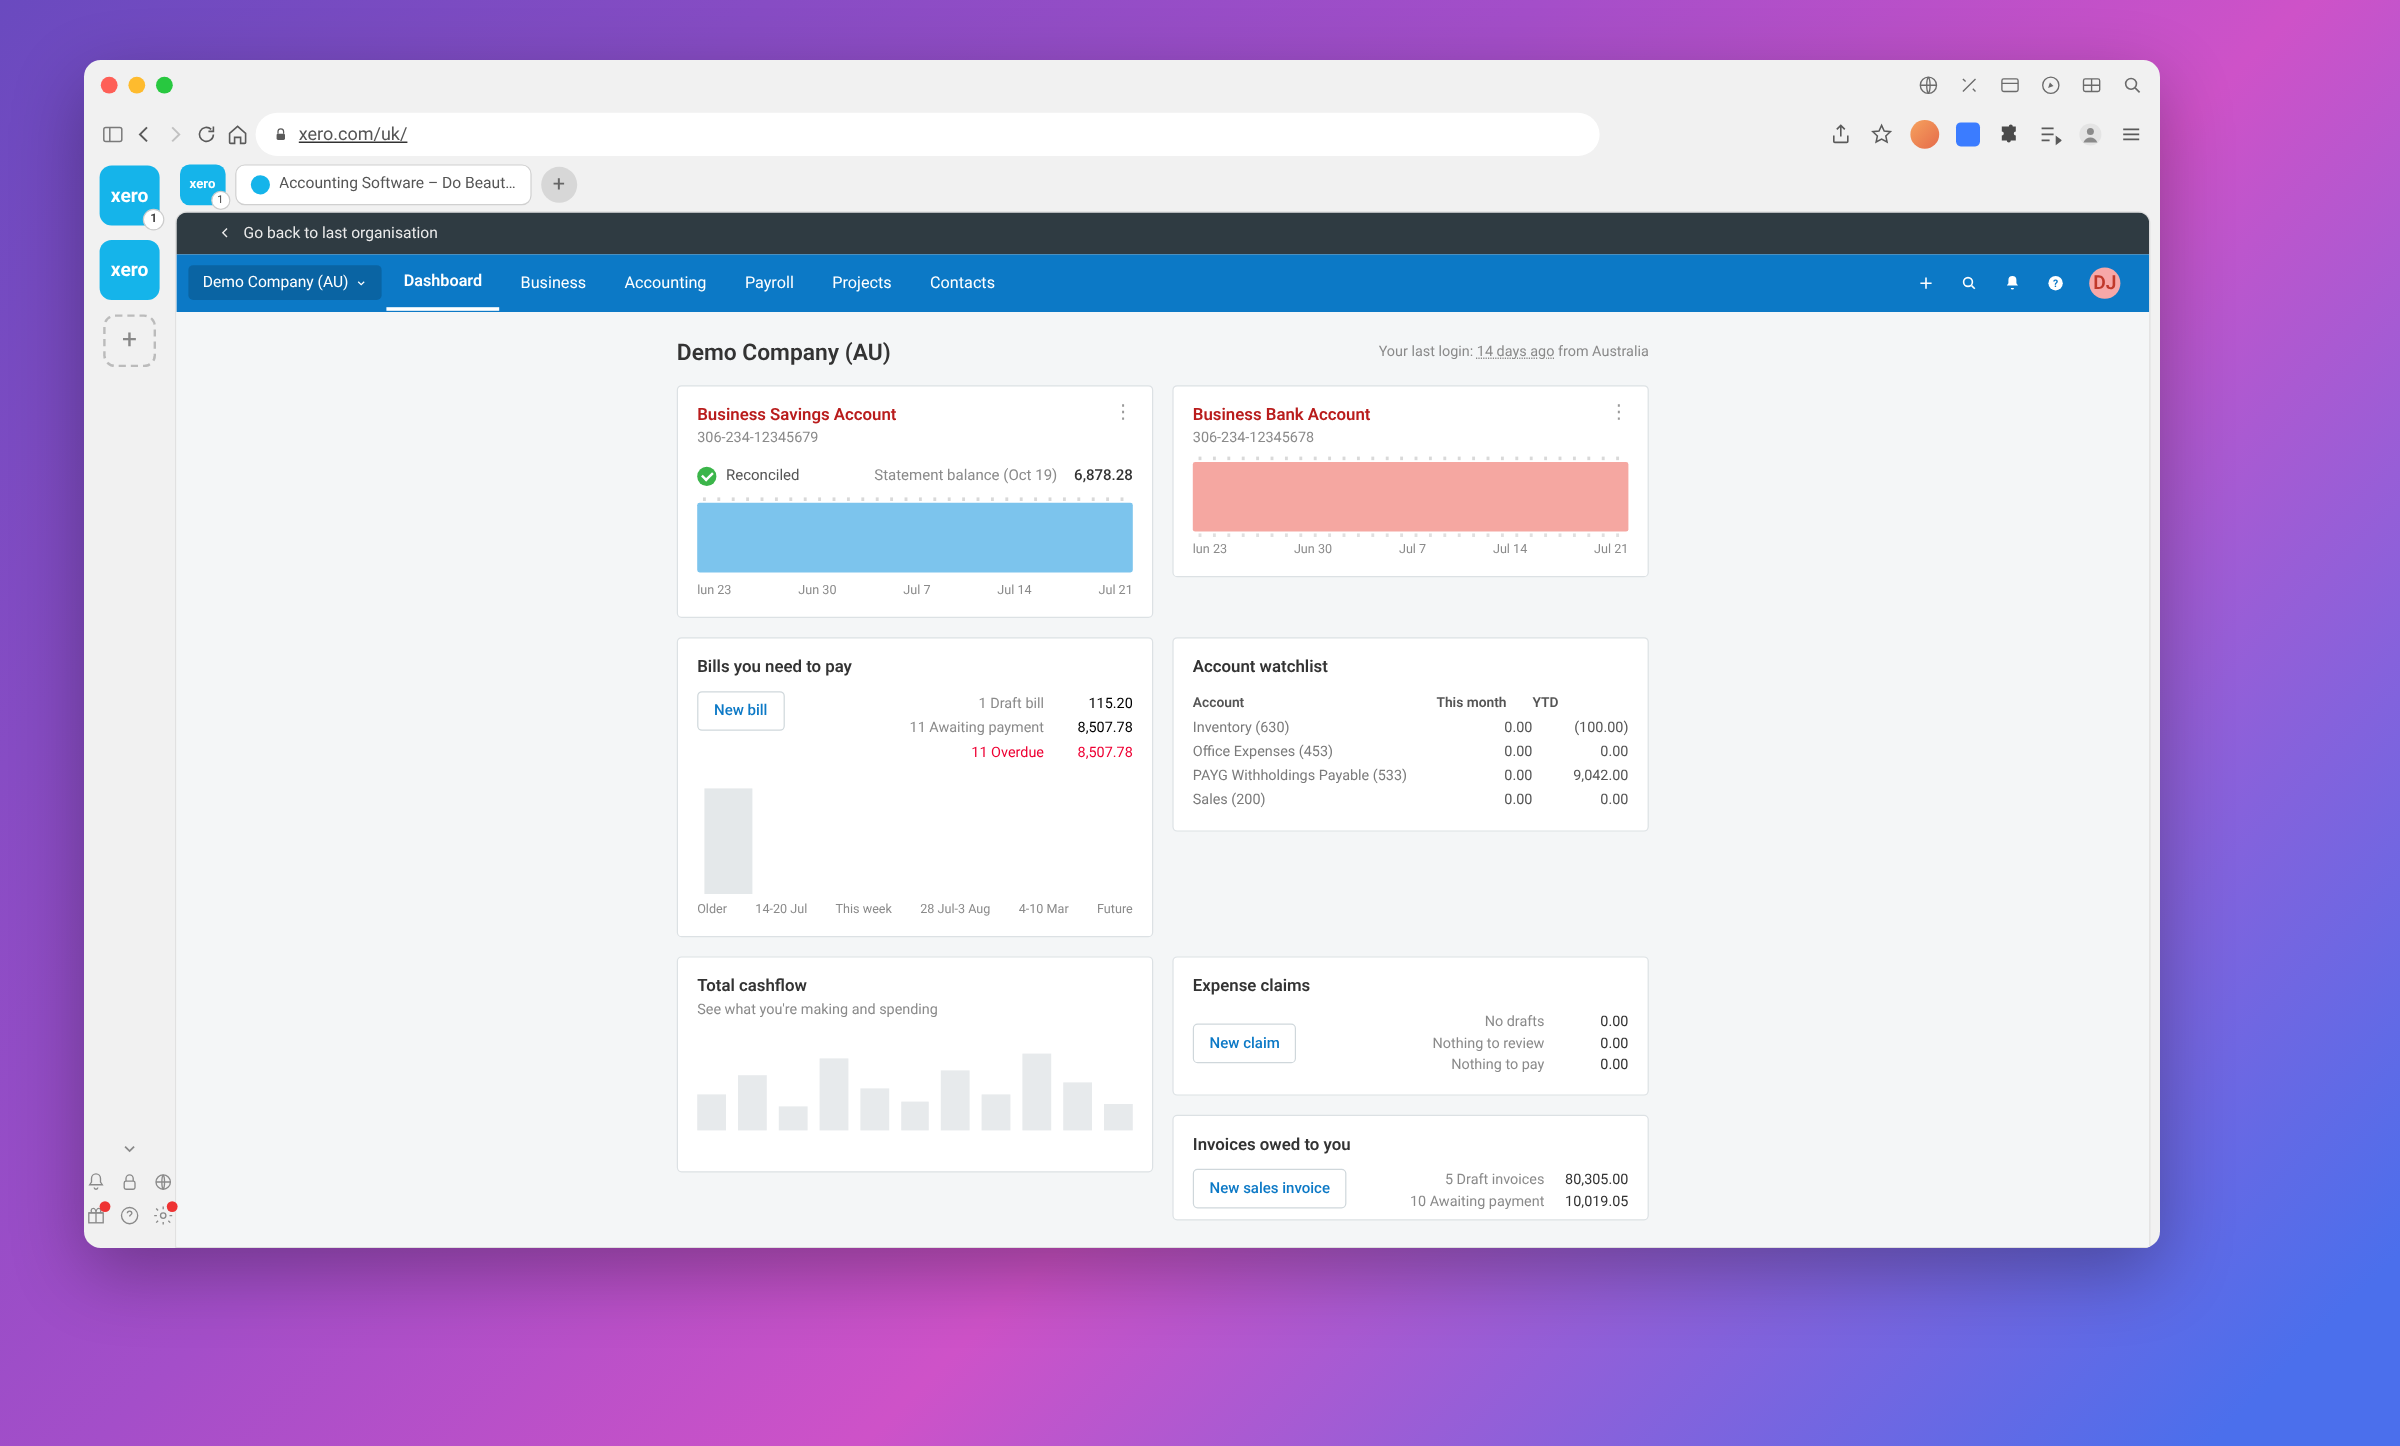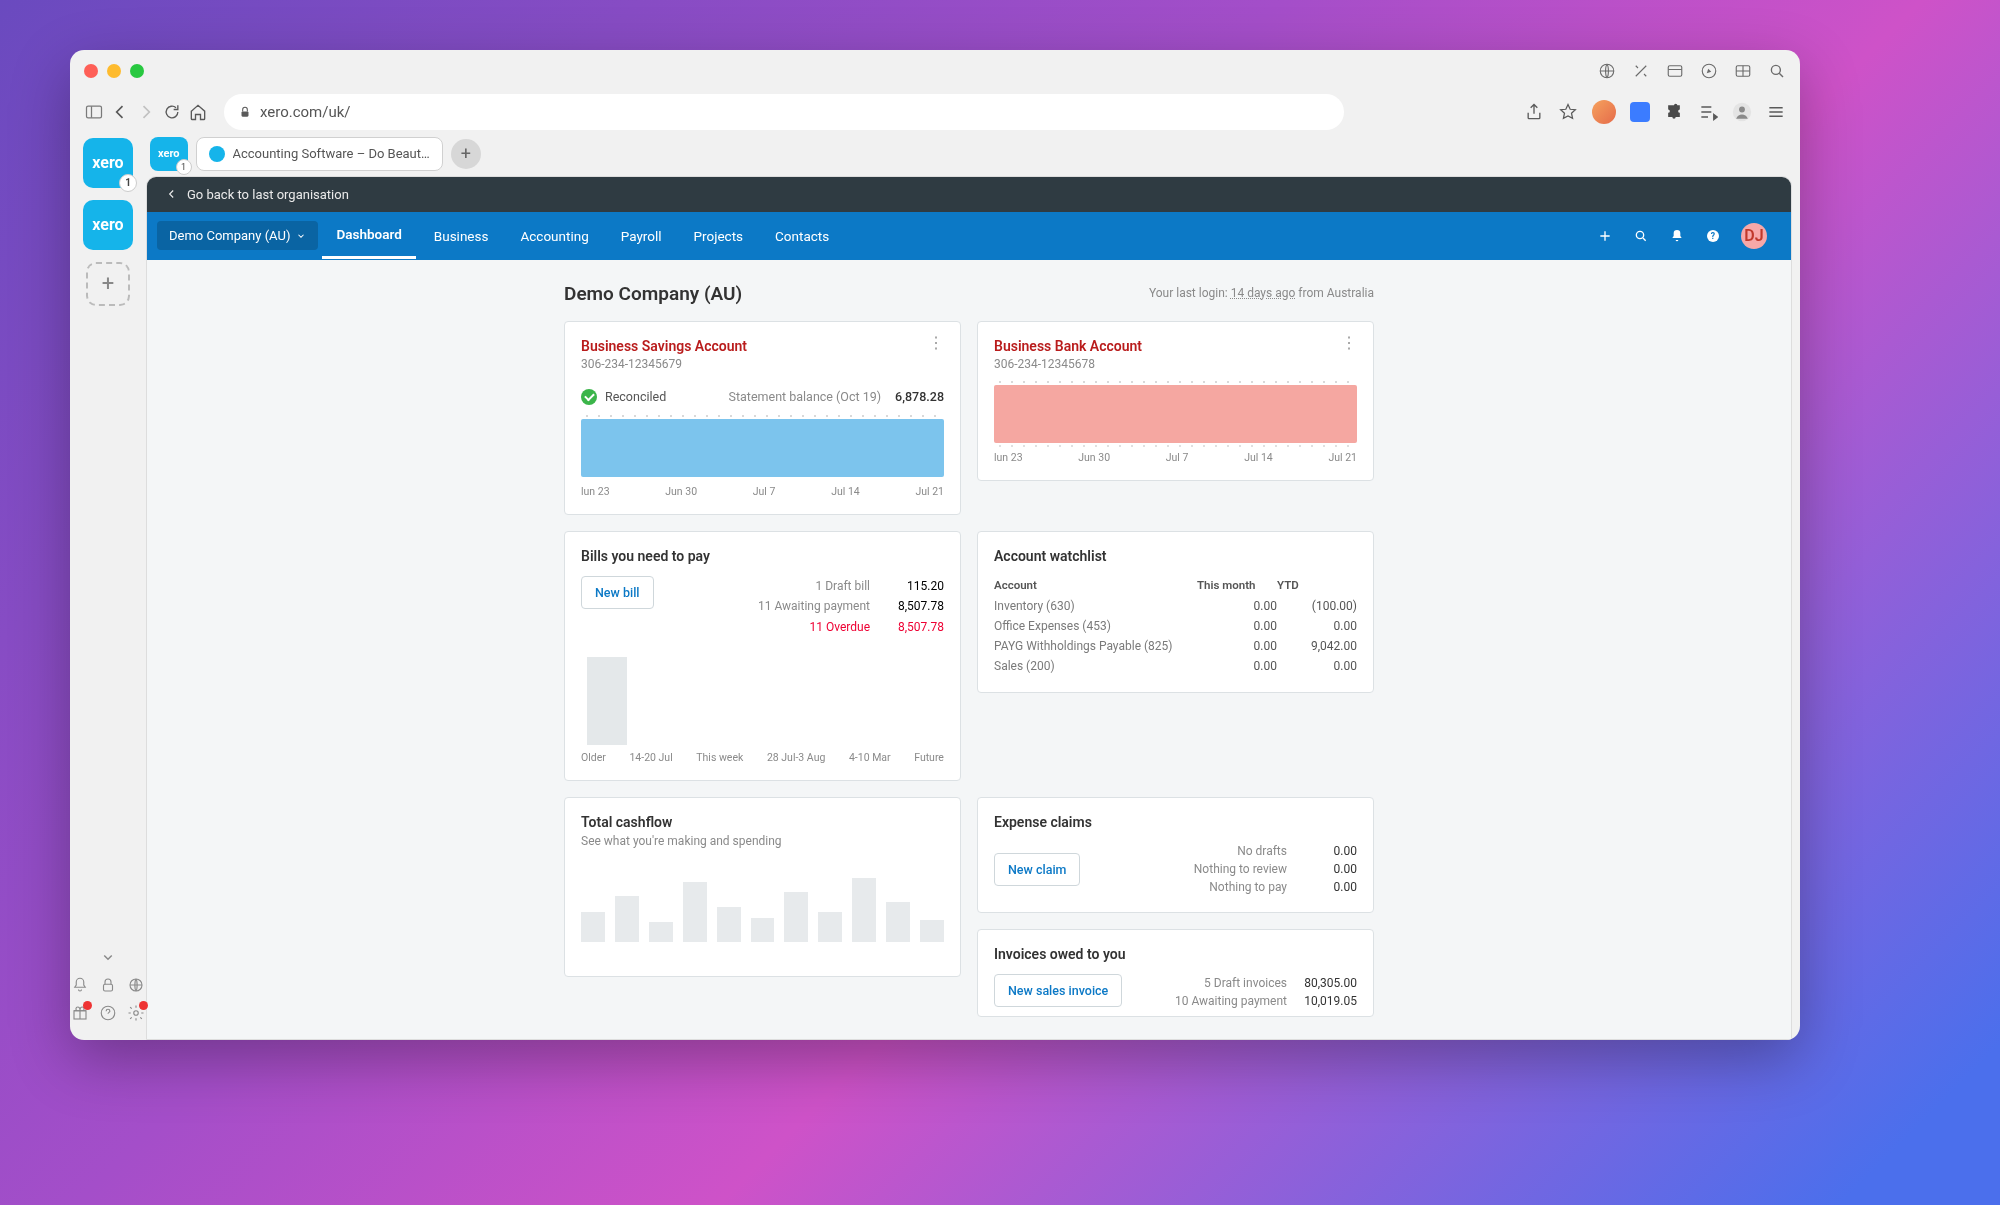--- a/index.html
+++ b/index.html
@@ -4,21 +4,21 @@
 <style>
 * { margin:0; padding:0; box-sizing:border-box; font-family:-apple-system,BlinkMacSystemFont,"Segoe UI",Roboto,Helvetica,Arial,sans-serif; }
 body { width:2000px; height:1205px; background:linear-gradient(135deg,#6a4abf 0%,#a44ec9 40%,#ce52c8 60%,#4b6fec 95%); overflow:hidden; }
 .mac-window { position:absolute; top:50px; left:70px; width:1730px; height:990px; background:#f1f1f1; border-radius:14px; box-shadow:0 20px 60px rgba(0,0,0,.3); overflow:hidden; display:flex; flex-direction:column; }
 .mac-top { height:52px; display:flex; align-items:center; padding:0 14px; }
 .traffic { display:flex; gap:9px; }
 .traffic span { width:14px; height:14px; border-radius:50%; }
 .t-red{background:#fe5f57}.t-yel{background:#febb2e}.t-grn{background:#28c840}
 .mac-top-right { margin-left:auto; display:flex; gap:16px; align-items:center; color:#6b6b6b; }
 .mac-top-right svg{width:18px;height:18px;fill:#6b6b6b}
-.toolbar { height:50px; display:flex; align-items:center; padding:0 14px; gap:16px; }
+.toolbar { height:50px; display:flex; align-items:center; padding:0 14px; gap:5px;text-decoration:underline; }
 .toolbar .nav-btns{display:flex;gap:6px;align-items:center;color:#7a7a7a}
 .toolbar .nav-btns svg{width:20px;height:20px;fill:#7a7a7a}
 .address{flex:1;max-width:1120px;height:36px;background:#fff;border-radius:18px;display:flex;align-items:center;padding:0 14px;color:#555;font-size:15px;gap:8px}
 .address .lock{width:14px;height:14px}
 .toolbar-right{margin-left:auto;display:flex;gap:14px;align-items:center;color:#6b6b6b}
 .toolbar-right svg{width:20px;height:20px;fill:#5a5a5a}
 .avatar-badge{width:24px;height:24px;border-radius:50%;background:linear-gradient(135deg,#f6a25e,#e56b4a);display:inline-block}
 .content-row{flex:1;display:flex}
 .left-rail{width:76px;display:flex;flex-direction:column;align-items:center;padding-top:6px;gap:12px}
 .rail-icon{width:50px;height:50px;border-radius:10px;background:#15b4ea;display:flex;align-items:center;justify-content:center;color:#fff;font-weight:700;font-size:14px;position:relative}
@@ -32,21 +32,21 @@
 .main-col{flex:1;display:flex;flex-direction:column}
 .tabstrip{height:44px;display:flex;align-items:center;gap:8px;padding-left:4px}
 .tab-pill{height:34px;background:#15b4ea;border-radius:8px;display:flex;align-items:center;padding:0 8px;position:relative}
 .tab-pill .mini{color:#fff;font-size:11px;font-weight:700}
 .tab-pill .badge{position:absolute;bottom:-4px;right:-4px;background:#fff;border:1px solid #ccc;border-radius:50%;width:16px;height:16px;font-size:9px;color:#444;display:flex;align-items:center;justify-content:center}
 .tab-browser{height:34px;background:#fff;border:1px solid #d0d0d0;border-radius:8px;display:flex;align-items:center;padding:0 12px;gap:8px;max-width:280px}
 .tab-browser .fav{width:16px;height:16px;border-radius:50%;background:#15b4ea}
 .tab-browser span{font-size:13px;color:#555;white-space:nowrap;overflow:hidden;text-overflow:ellipsis}
 .tab-add{width:30px;height:30px;border-radius:50%;background:#d7d7d7;display:flex;align-items:center;justify-content:center;color:#666;font-size:18px}
 .app-frame{flex:1;background:#fff;border-radius:10px 10px 0 0;overflow:hidden;display:flex;flex-direction:column;border:1px solid #ddd;margin-right:8px}
-.dark-bar{height:35px;background:#2f3b42;color:#eaeaea;display:flex;align-items:center;padding:0 18px;font-size:13px;gap:8px}
+.dark-bar{height:35px;background:#2f3b42;color:#eaeaea;display:flex;align-items:center;padding:0 34px;font-size:13px;gap:8px}
 .dark-bar svg{width:14px;height:14px;fill:#eaeaea}
 .blue-nav{height:48px;background:#0c79c6;display:flex;align-items:center;padding:0 10px;gap:4px}
 .org-switch{background:#0a64a3;color:#fff;padding:7px 12px;border-radius:4px;font-size:13px;display:flex;align-items:center;gap:6px}
 .blue-nav .nav-item{color:#fff;font-size:13.5px;padding:14px 14px;cursor:pointer}
 .blue-nav .nav-item.active{border-bottom:3px solid #fff;font-weight:600}
 .blue-nav-right{margin-left:auto;display:flex;gap:20px;align-items:center;color:#fff;padding-right:14px}
 .blue-nav-right svg{width:16px;height:16px;fill:#fff}
 .blue-nav-right .prof{width:26px;height:26px;border-radius:50%;background:#f7a8a8;color:#c0392b;font-size:16px;display:flex;align-items:center;justify-content:center;font-weight:600}
 .app-body{flex:1;background:#f4f6f7;overflow:auto;padding:22px 0}
 .app-inner{max-width:810px;margin:0 auto}
@@ -369,21 +369,21 @@
                     <span class="c1">Inventory (630)</span>
                     <span class="c2">0.00</span>
                     <span class="c3">(100.00)</span>
                   </div>
                 <div class="wl-row">
                     <span class="c1">Office Expenses (453)</span>
                     <span class="c2">0.00</span>
                     <span class="c3">0.00</span>
                   </div>
                 <div class="wl-row">
-                    <span class="c1">PAYG Withholdings Payable (825)</span>
+                    <span class="c1">PAYG Withholdings Payable (533)</span>
                     <span class="c2">0.00</span>
                     <span class="c3">9,042.00</span>
                   </div>
                 <div class="wl-row">
                     <span class="c1">Sales (200)</span>
                     <span class="c2">0.00</span>
                     <span class="c3">0.00</span>
                   </div>
               </div>
 

